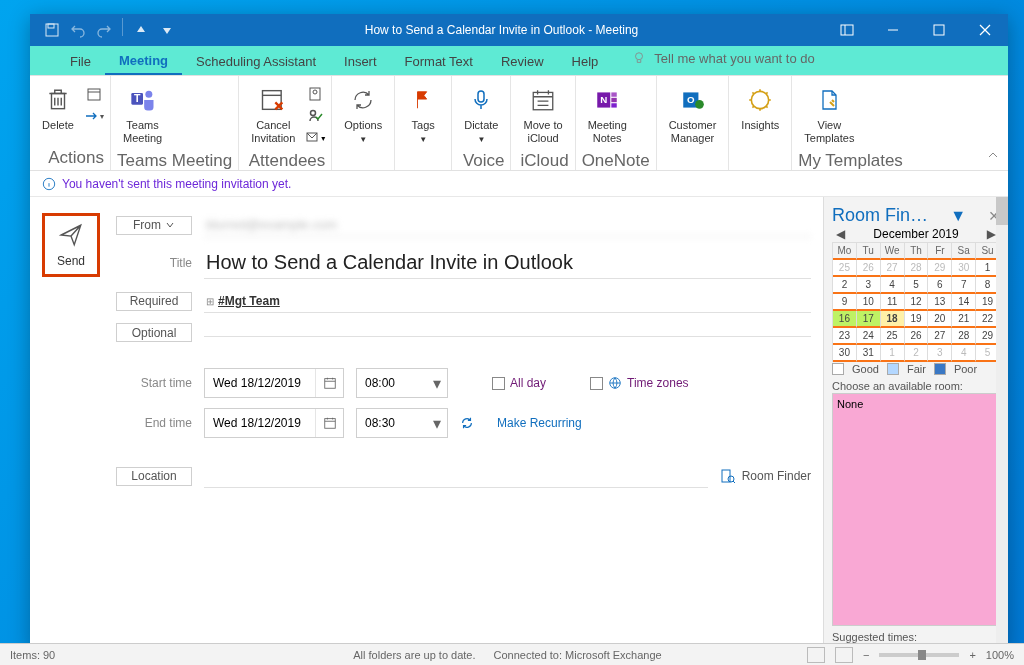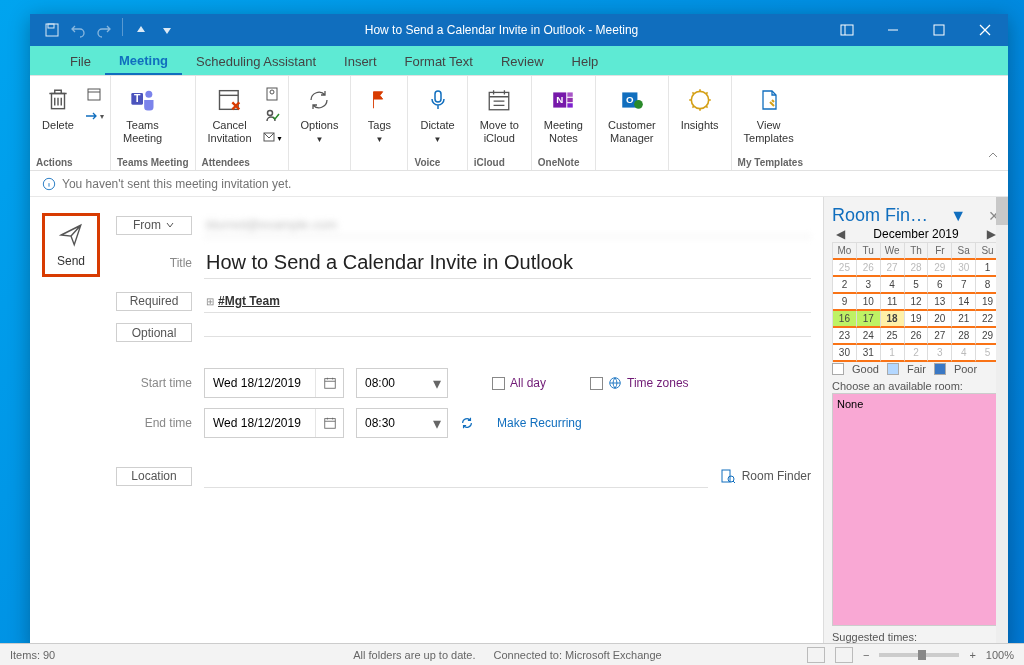--- a/index.html
+++ b/index.html
@@ -17,29 +17,29 @@
 .win-btn { width: 46px; height: 32px; display: flex; align-items: center; justify-content: center; color: #fff; }
 
 .menubar { background: #5eead4; height: 30px; display: flex; align-items: center; padding-left: 26px; border-bottom: 1px solid #e1e1e1; }
 .menu-item { padding: 6px 14px 5px; font-size: 13px; color: #444; cursor: pointer; }
 .menu-item.active { color: #106ebe; border-bottom: 2px solid #106ebe; font-weight: 600; }
 .tell-me { margin-left: 20px; display: flex; align-items: center; gap: 8px; color: #666; font-size: 13px; padding-bottom: 5px; }
 
 .ribbon { background: #fff; height: 95px; display: flex; border-bottom: 1px solid #e1e1e1; position: relative; }
 .rib-group { border-right: 1px solid #e5e5e5; display: flex; flex-direction: column; padding: 4px 6px 0; }
 .rib-group-body { flex: 1; display: flex; gap: 4px; align-items: flex-start; }
-.rib-group-label { text-align: left; font-size: 10px; color: #666; padding: 2px 0; font-weight: bold; }
+.rib-group-label { text-align: right; font-size: 17px; color: #666; padding: 2px 0; }
 .rib-btn-lg { display: flex; flex-direction: column; align-items: center; justify-content: flex-start; padding: 4px 6px; gap: 3px; min-width: 44px; cursor: pointer; }
 .rib-btn-lg .icon { width: 32px; height: 32px; display: flex; align-items: center; justify-content: center; }
 .rib-btn-lg .lbl { font-size: 11px; text-align: center; color: #333; line-height: 1.2; }
 .rib-side { display: flex; flex-direction: column; gap: 2px; padding-top: 4px; }
 .rib-small { width: 20px; height: 20px; display: flex; align-items: center; justify-content: center; }
 .rib-collapse { position: absolute; right: 8px; bottom: 4px; color: #888; }
 
-.infobar { height: 26px; display: flex; align-items: center; padding-left: 12px; font-size: 12px; color: #737373; border-bottom: 1px solid #e8e8e8; gap: 6px; }
+.infobar { height: 26px; display: flex; align-items: center; padding-left: 12px; font-size: 12px; color: #6d28d9; border-bottom: 1px solid #e8e8e8; gap: 6px; }
 .infobar svg { color: #106ebe; }
 
 .body-area { flex: 1; display: flex; overflow: hidden; }
 .form-area { flex: 1; padding: 16px 12px 12px 12px; display: flex; gap: 16px; }
 .send-col { }
 .send-btn { width: 58px; height: 64px; border: 3px solid #d83b01; display: flex; flex-direction: column; align-items: center; justify-content: center; gap: 6px; cursor: pointer; }
 .send-btn svg { width: 26px; height: 26px; stroke: #555; }
 .send-btn .lbl { font-size: 12px; color: #333; }
 
 .fields { flex: 1; display: flex; flex-direction: column; gap: 10px; }
@@ -158,20 +158,27 @@
   </div>
 
   <div class="menubar">
     <div class="menu-item">File</div>
     <div class="menu-item active">Meeting</div>
     <div class="menu-item">Scheduling Assistant</div>
     <div class="menu-item">Insert</div>
     <div class="menu-item">Format Text</div>
     <div class="menu-item">Review</div>
     <div class="menu-item">Help</div>
+    <div class="tell-me">
+      <svg width="14" height="14" viewBox="0 0 16 16" fill="none" stroke="#888">
+          <circle cx="8" cy="6" r="4"></circle>
+          <path d="M6 10 V13 H10 V10"></path>
+        </svg>
+      <span>Tell me what you want to do</span>
+    </div>
   </div>
 
   <div class="ribbon">
     <div class="rib-group">
       <div class="rib-group-body">
         <div class="rib-btn-lg">
           <div class="icon">
               <svg viewBox="0 0 24 24" width="26" height="26" fill="none" stroke="#555" stroke-width="1.3">
                 <rect x="6" y="6" width="12" height="14"></rect>
                 <path d="M4 6 H20 M9 6 V3 H15 V6 M9 10 V17 M12 10 V17 M15 10 V17"></path>

